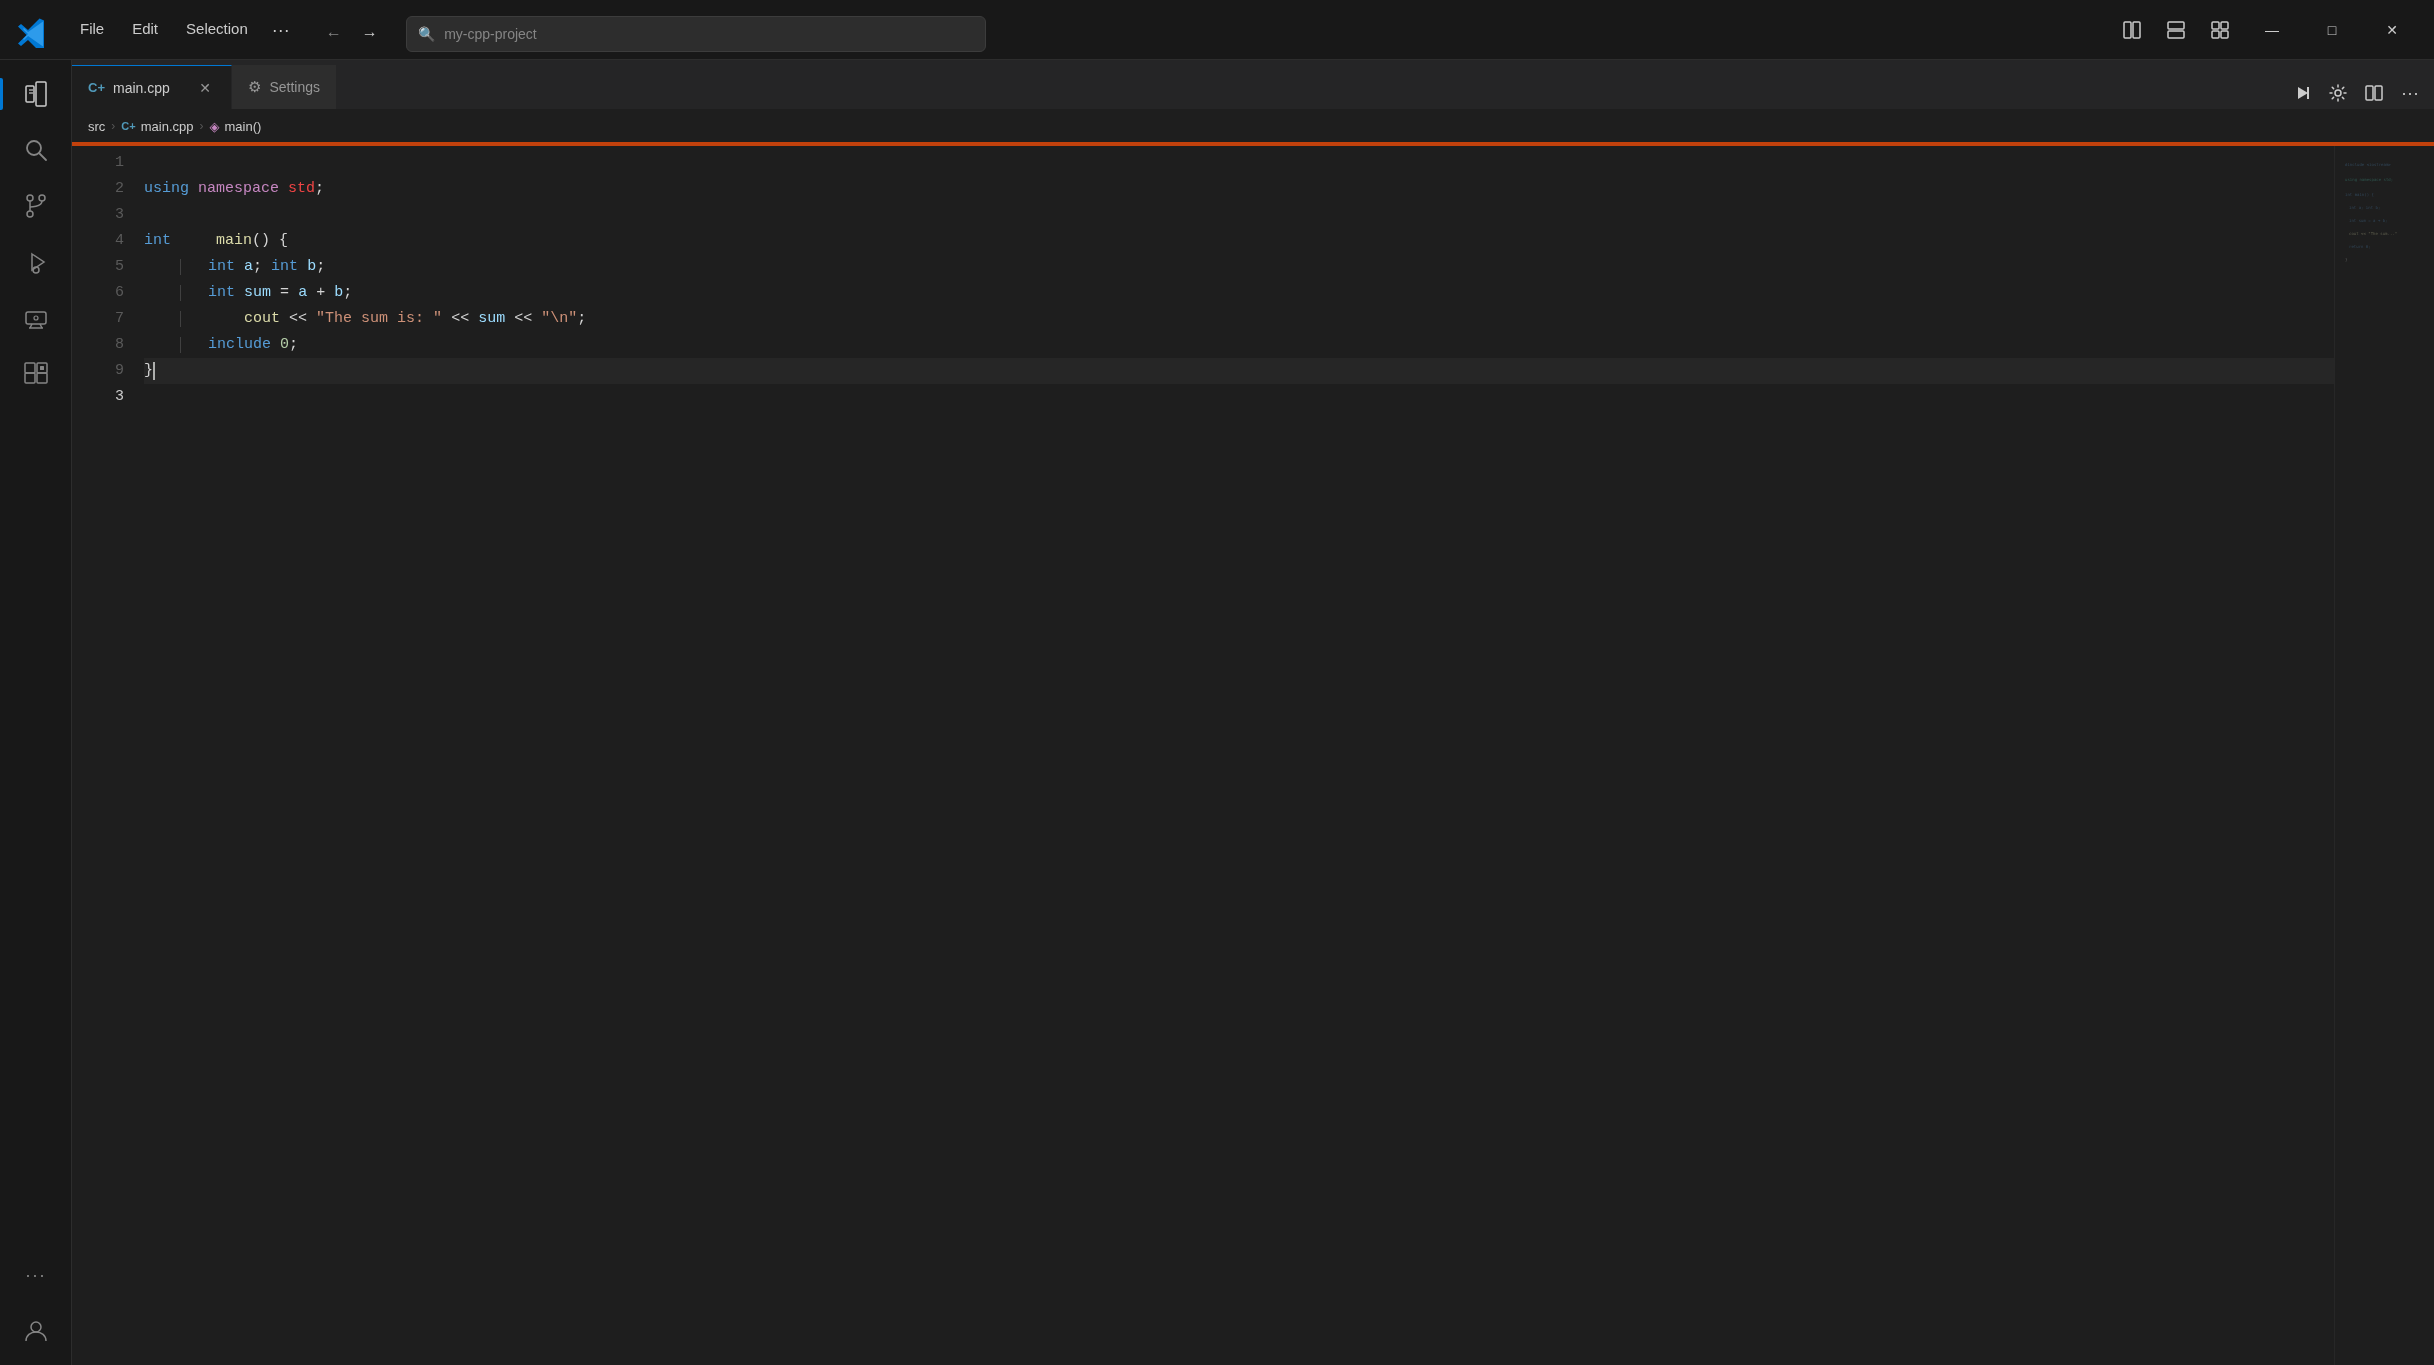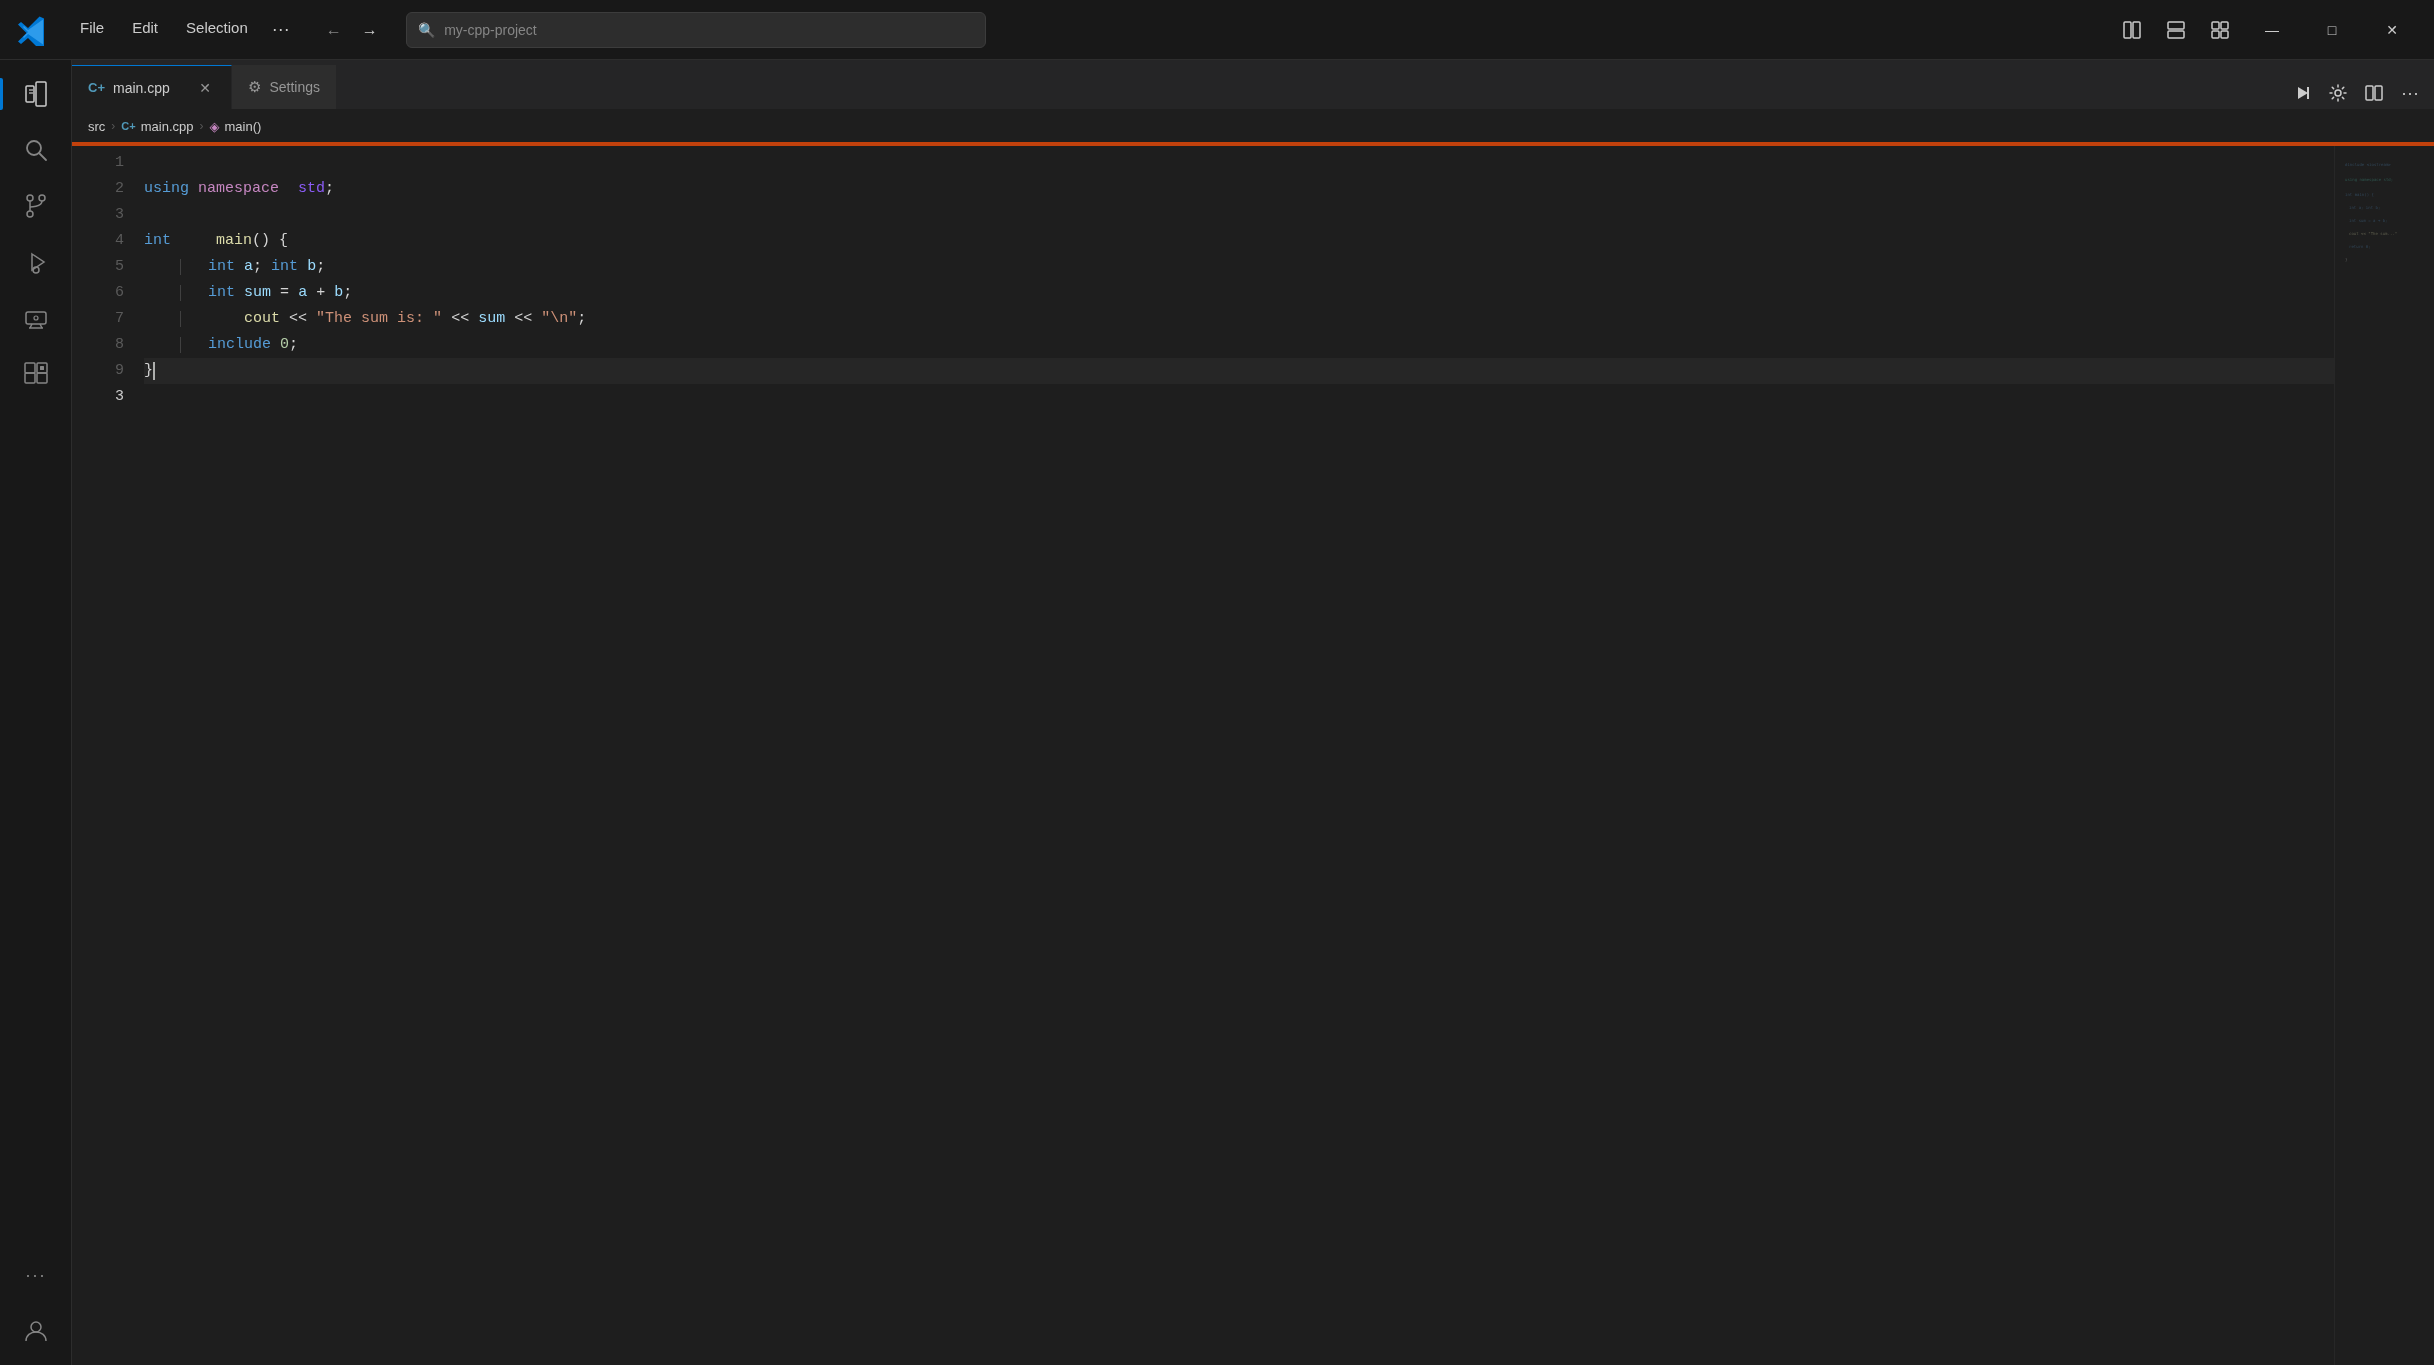--- a/index.html
+++ b/index.html
@@ -14,22 +14,21 @@
       overflow: hidden;
       display: flex;
       flex-direction: column;
     }
 
     
     .titlebar {
       height: 60px;
       background: #181818;
       display: flex;
-      align-items: center;
-      padding: 7px 16px;
+      padding: 16px 16px;
       gap: 20px;
       flex-shrink: 0;
       border-bottom: 1px solid #2d2d2d;
     }
 
     .titlebar-logo {
       width: 32px;
       height: 32px;
       flex-shrink: 0;
     }
@@ -329,21 +328,21 @@
     .code-line {
       height: 26px;
       display: flex;
       align-items: center;
       white-space: pre;
     }
 
     
     .kw { color: #569cd6; }        
     .kw2 { color: #c586c0; }       
-    .ns { color: #8b5cf6; margin-left: 10px; }        
+    .ns { color: #ef4444; }        
     .func { color: #dcdcaa; margin-left: 36px; }      
     .str { color: #ce9178; }       
     .num { color: #b5cea8; }       
     .var { color: #9cdcfe; }       
     .op { color: #d4d4d4; }        
     .inc { color: #c586c0; }       
     .hdr { color: #ce9178; }       
     .punct { color: #d4d4d4; }     
 
     

